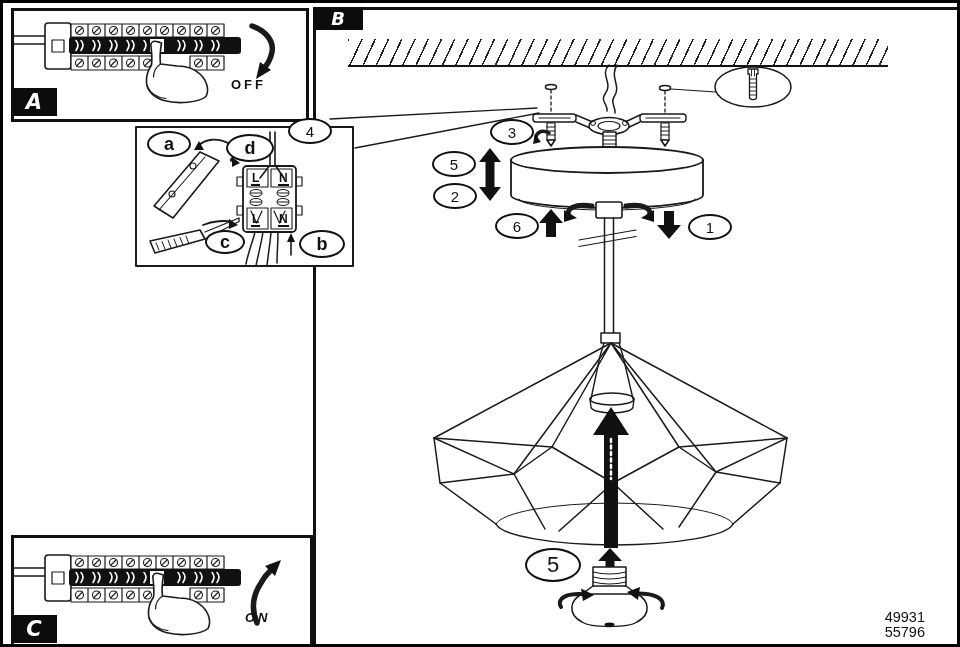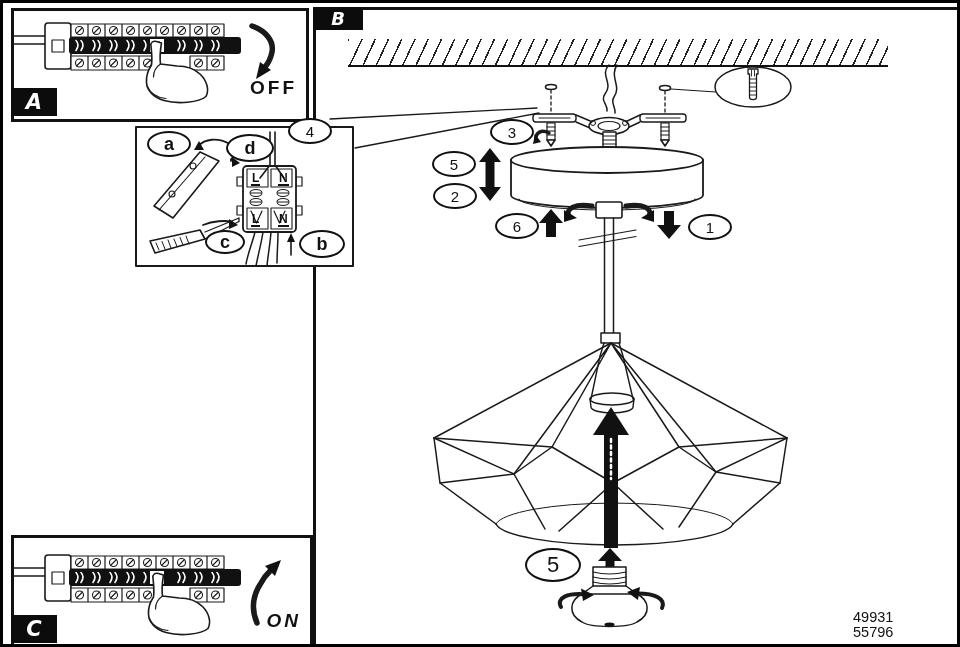--- a/index.html
+++ b/index.html
@@ -11,23 +11,23 @@
   #art{position:absolute;left:0;top:0;z-index:2;}
   .labelbox{position:absolute;background:#0c0c0c;color:#fff;display:flex;align-items:center;justify-content:center;
             font-weight:bold;font-style:italic;font-size:21px;z-index:3;font-family:"DejaVu Sans",sans-serif;}
   .marker{position:absolute;background:#fff;border:2px solid #111;border-radius:50%;z-index:3;
           display:flex;align-items:center;justify-content:center;font-size:15px;line-height:1;}
   .marker.big{font-size:22px;}
   .badge{position:absolute;background:#fff;border:2px solid #111;border-radius:50%;z-index:3;
          display:flex;align-items:center;justify-content:center;font-size:18px;font-weight:bold;line-height:1;}
   .term{position:absolute;z-index:3;font-size:12px;font-weight:bold;line-height:12px;
         border-bottom:2px solid #111;padding:0 1px;}
-  .statelabel{position:absolute;z-index:3;font-size:19px;font-weight:600;letter-spacing:3px;text-align:right;}
+  .statelabel{position:absolute;z-index:3;font-size:13px;font-weight:600;letter-spacing:3px;text-align:left;}
   .website{position:absolute;z-index:3;font-size:21px;letter-spacing:2.5px;color:#1a1a1a;}
-  .models{position:absolute;z-index:3;font-size:14.5px;line-height:15px;}
+  .models{position:absolute;z-index:3;font-size:14.5px;line-height:15px;text-align:right;}
 </style>
 </head>
 <body>
 
 <div id="stage">
 
   <div class="panel" style="left:8px;top:5px;width:292px;height:108px;"></div>
   <div class="panel" style="left:310px;top:4px;width:642px;height:635px;"></div>
   <div class="panel" style="left:8px;top:532px;width:296px;height:108px;"></div>
 

